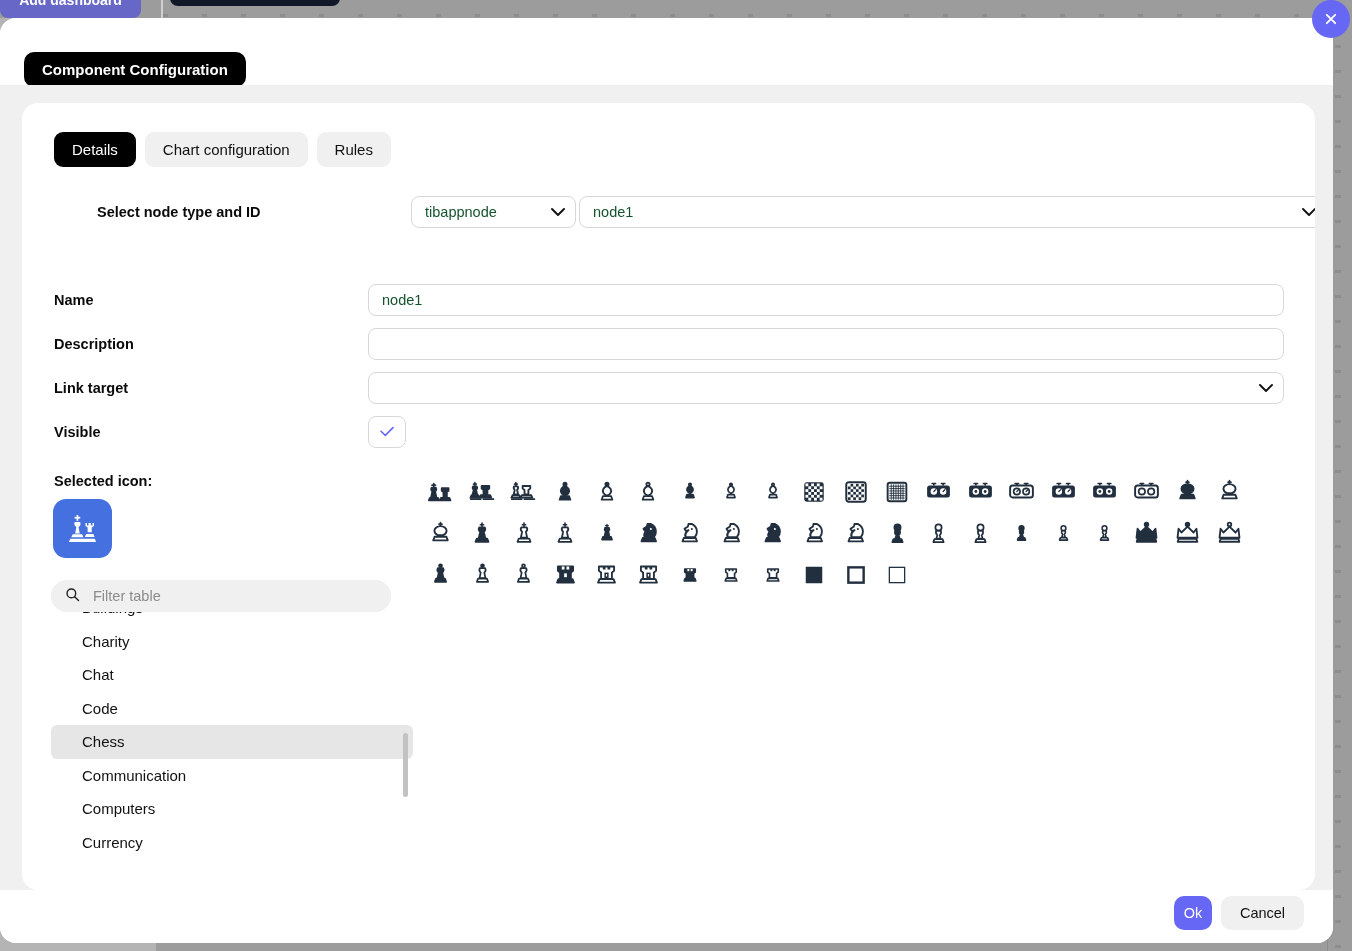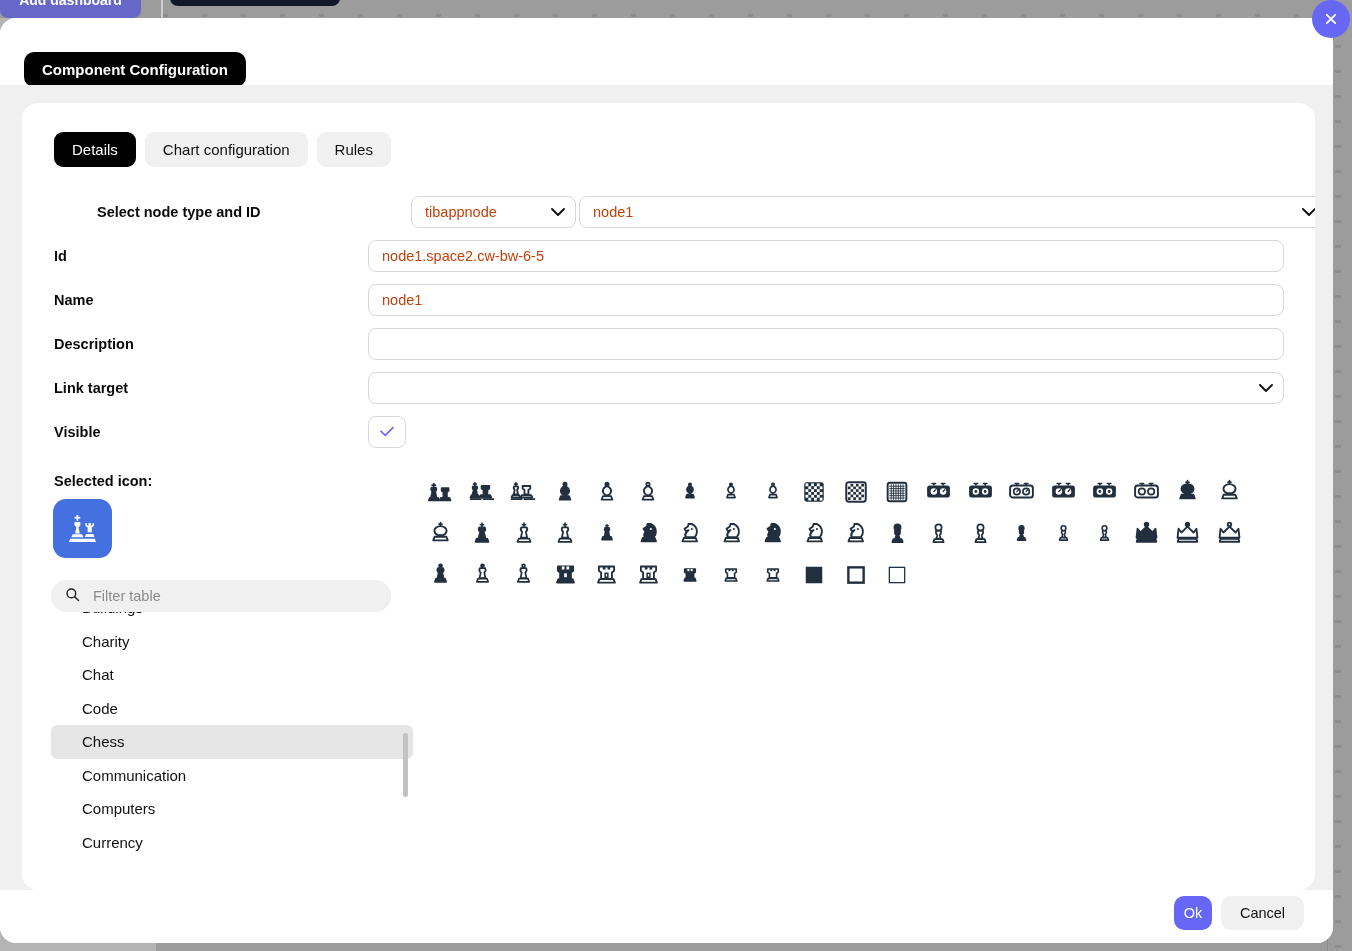--- a/index.html
+++ b/index.html
@@ -98,21 +98,21 @@
   .form-row {
     position: absolute; left: 32px; width: 1230px; height: 32px;
     display: flex; align-items: center;
   }
   .form-label {
     width: 314px; flex: none;
     font-size: 14.5px; font-weight: 600; color: #0a0a0a;
   }
   .field {
     height: 32px; border: 1px solid #d8d8d8; border-radius: 8px;
-    background: #ffffff; font-size: 14.5px; color: #c2410c;
+    background: #ffffff; font-size: 14.5px; color: #14532d;
     padding: 0 13px; display: flex; align-items: center;
     font-family: "Liberation Sans", sans-serif;
     outline: none;
   }
   .select-wrap { position: relative; }
   .chev {
     position: absolute; right: 11px; top: 50%; transform: translateY(-50%);
     pointer-events: none; width: 14px; height: 9px;
   }
   .chev svg { display: block; }
@@ -353,24 +353,20 @@
         <div class="select-wrap">
           <div class="field" id="nodeid-select">node1</div>
           <span class="chev">
             <svg viewBox="0 0 14 9" width="14" height="9">
                 <path d="M1 1.5L7 7.5L13 1.5" stroke="#111" stroke-width="1.9" fill="none" stroke-linecap="round" stroke-linejoin="round"></path>
               </svg>
           </span>
         </div>
       </div>
 
-      <div class="form-row" id="row-id">
-        <div class="form-label">Id</div>
-        <div class="field" id="id-input">node1.space2.cw-bw-6-5</div>
-      </div>
 
       <div class="form-row" id="row-name">
         <div class="form-label">Name</div>
         <div class="field" id="name-input">node1</div>
       </div>
 
       <div class="form-row" id="row-description">
         <div class="form-label">Description</div>
         <div class="field" id="description-input"></div>
       </div>

